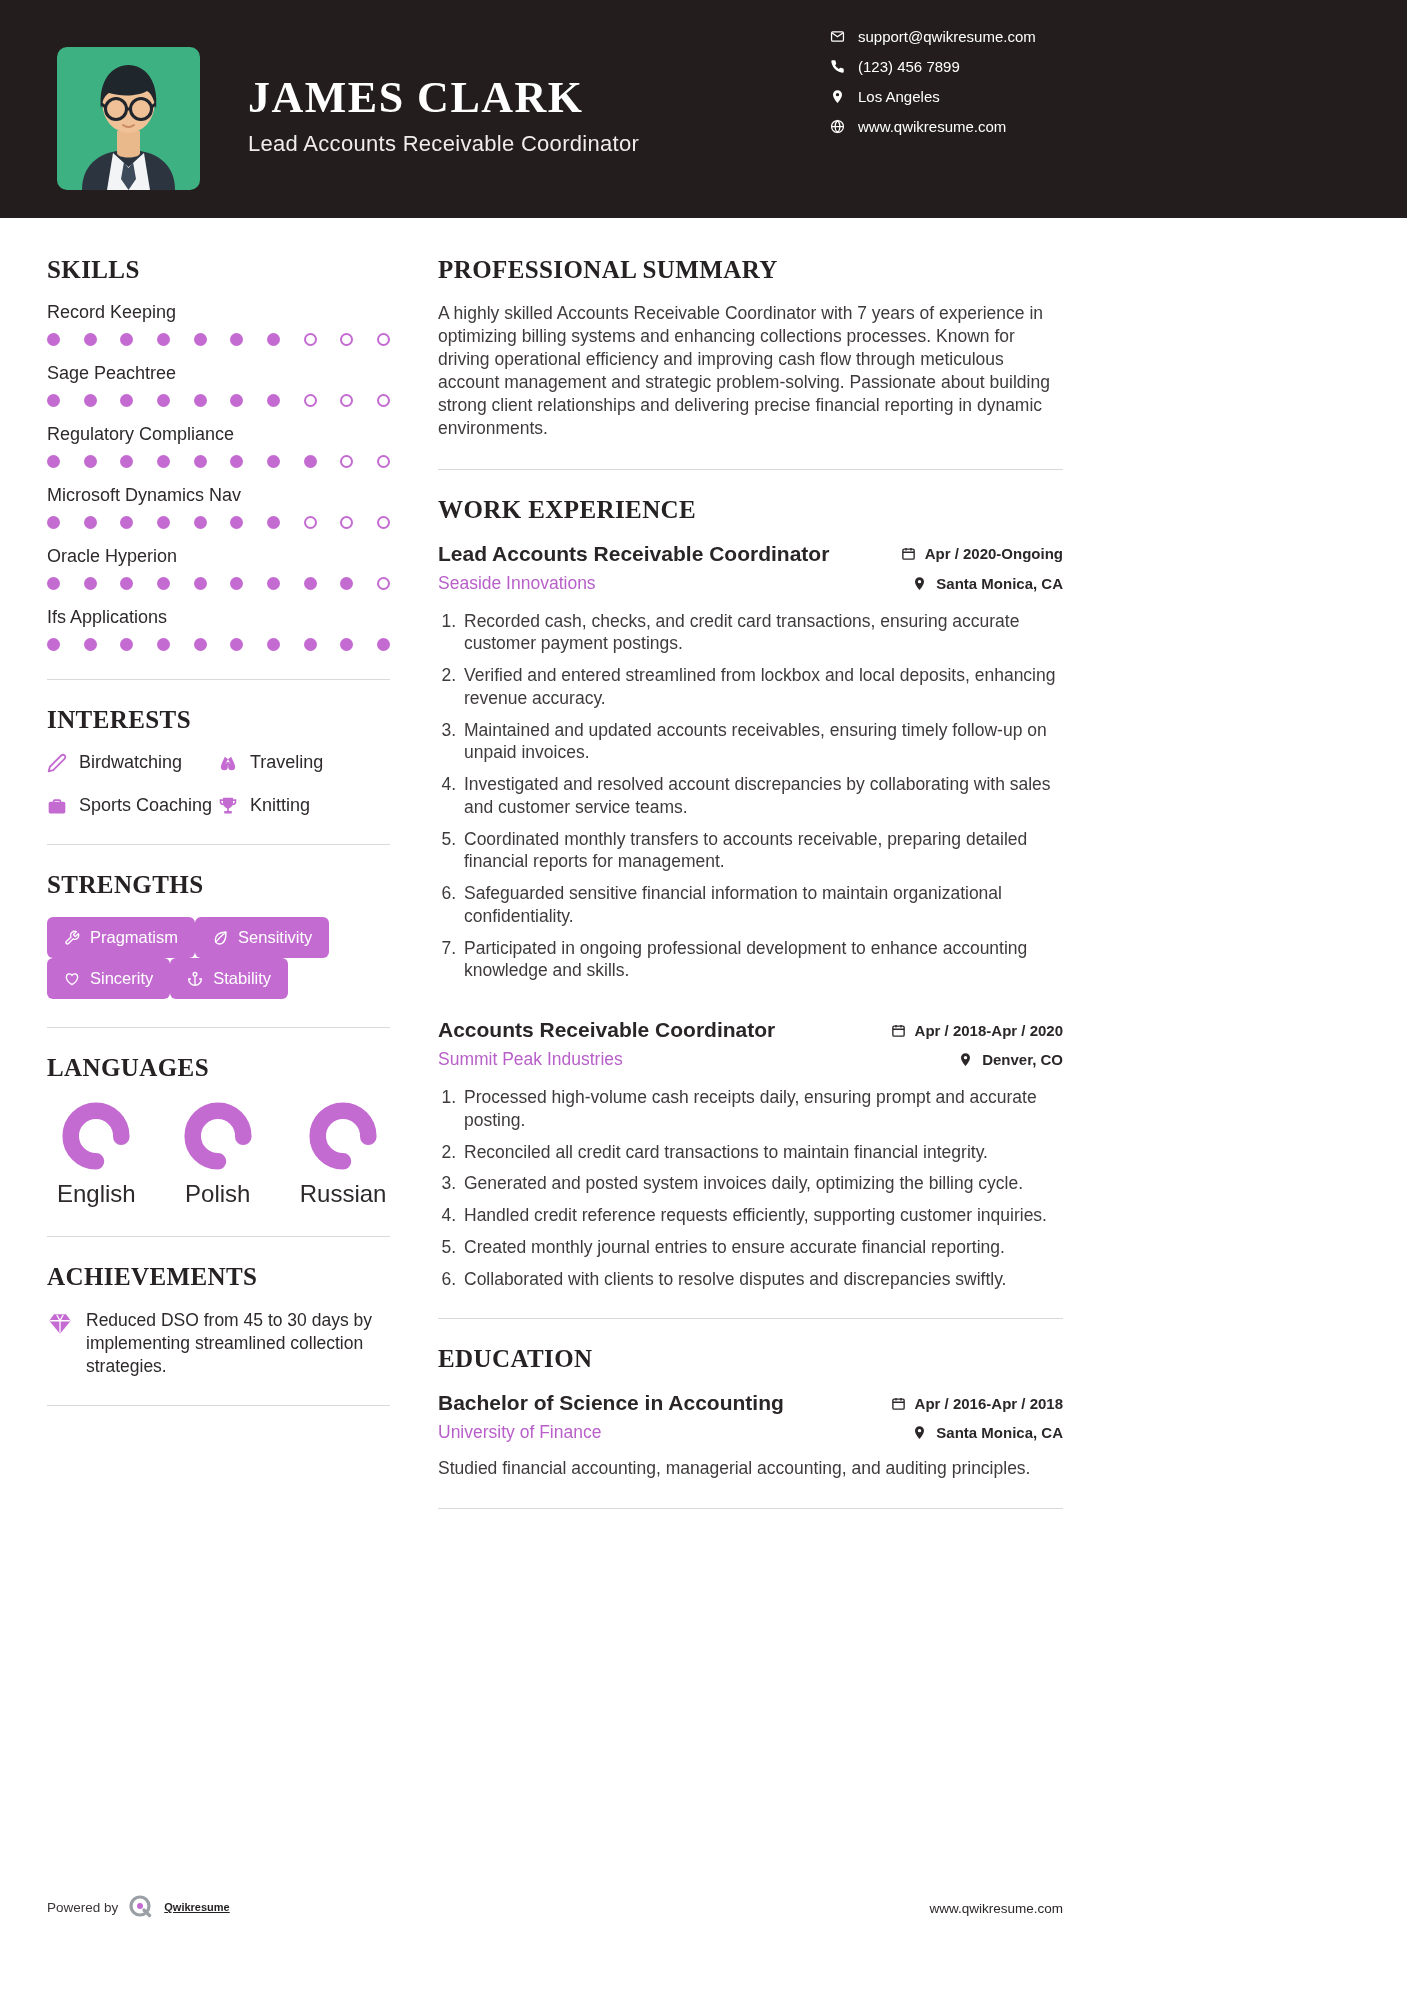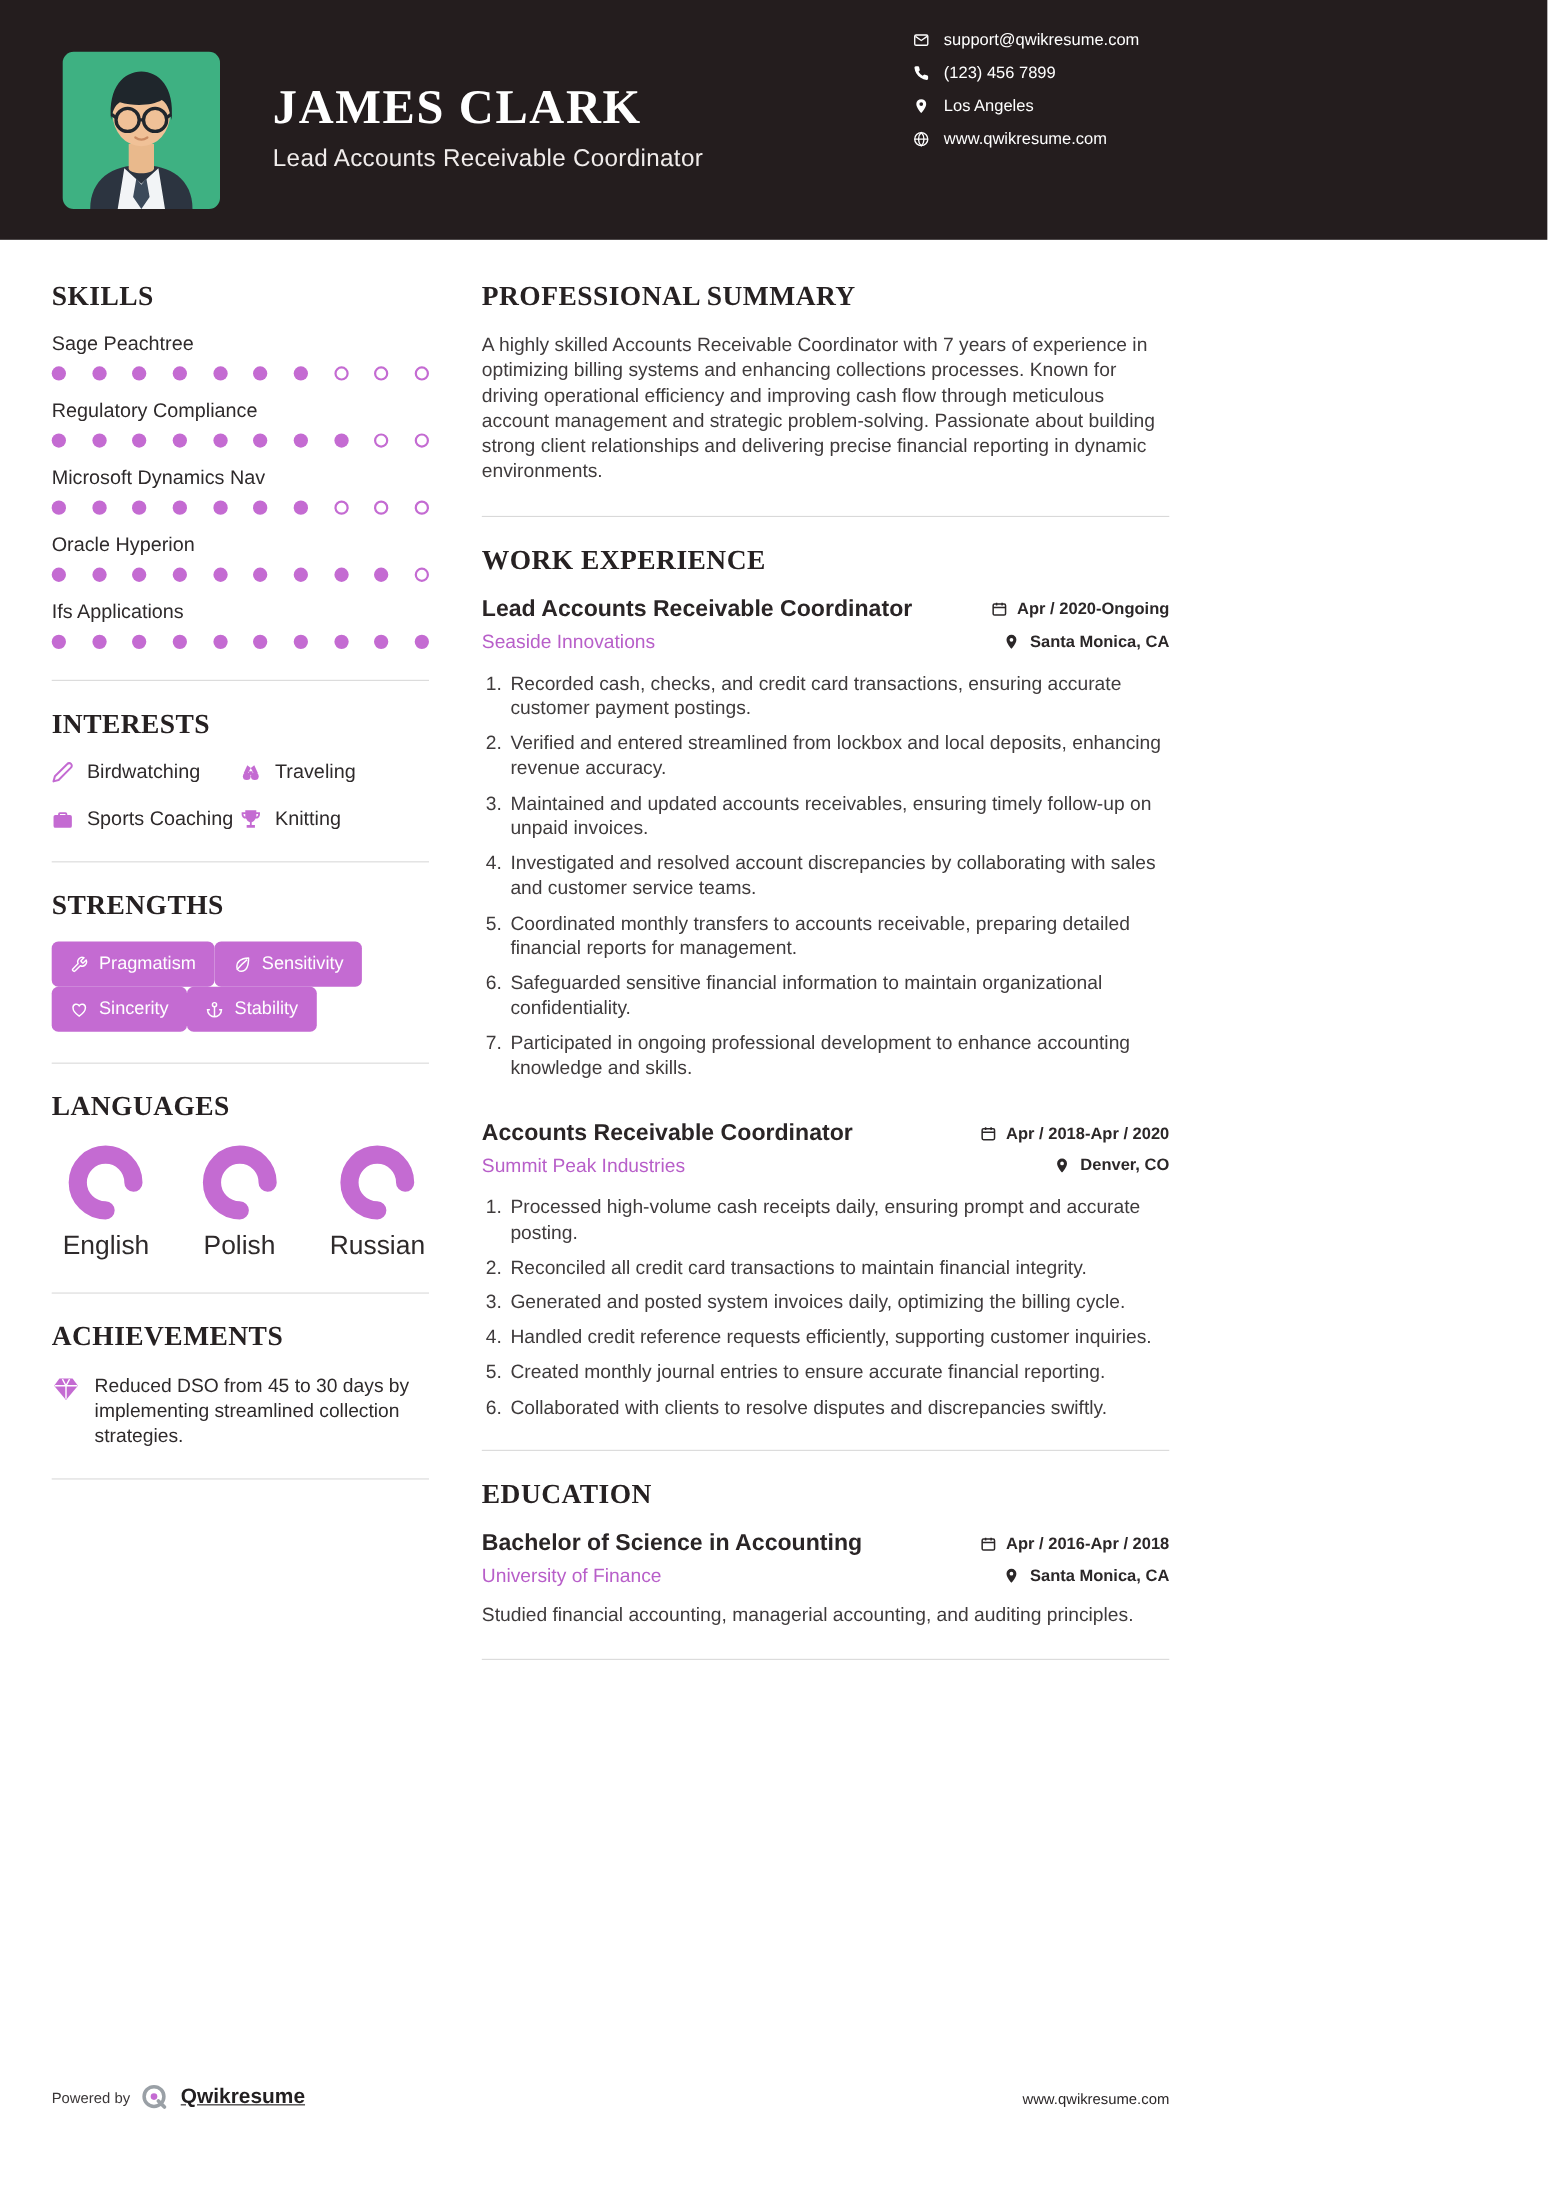--- a/index.html
+++ b/index.html
@@ -78,21 +78,21 @@
   .bullets{margin:16px 0 0;padding-left:23px;}
   .bullets li{font-size:17.5px;line-height:1.3;color:#3f3b3c;margin-bottom:9px;padding-left:3px;}
   .job + .job{margin-top:36px;}
   .edu-desc{margin-top:14px;font-size:17.5px;line-height:1.32;color:#3f3b3c;}
 
   
   .footer-left{position:absolute;left:47px;bottom:70px;display:flex;align-items:center;gap:10px;}
   .powered{font-size:13.5px;color:#3a3637;}
   .logo{display:inline-flex;width:26px;height:26px;}
   .logo svg{width:100%;height:100%;}
-  .brand{font-size:19px;font-weight:700;color:#221f20;text-decoration:underline;cursor:pointer;}
+  .brand{font-size:11px;font-weight:700;color:#221f20;text-decoration:underline;cursor:pointer;}
   .footer-right{position:absolute;right:344px;bottom:74px;font-size:13.5px;color:#2b2728;}
 </style>
 </head>
 <body>
 
 <div class="page">
 
   <header class="header">
     <div class="photo">
       <svg viewBox="0 0 143 143">
@@ -153,20 +153,35 @@
   </header>
 
   <div class="body">
 
     <aside class="left-col">
 
       <section>
         <h2 class="section-h">SKILLS</h2>
         <div>
             <div class="skill">
+              <div class="skill-name">Record Keeping</div>
+              <div class="dots">
+                <span class="dot"></span>
+                <span class="dot"></span>
+                <span class="dot"></span>
+                <span class="dot"></span>
+                <span class="dot"></span>
+                <span class="dot"></span>
+                <span class="dot"></span>
+                <span class="dot open"></span>
+                <span class="dot open"></span>
+                <span class="dot open"></span>
+              </div>
+            </div>
+            <div class="skill">
               <div class="skill-name">Sage Peachtree</div>
               <div class="dots">
                 <span class="dot"></span>
                 <span class="dot"></span>
                 <span class="dot"></span>
                 <span class="dot"></span>
                 <span class="dot"></span>
                 <span class="dot"></span>
                 <span class="dot"></span>
                 <span class="dot open"></span>

